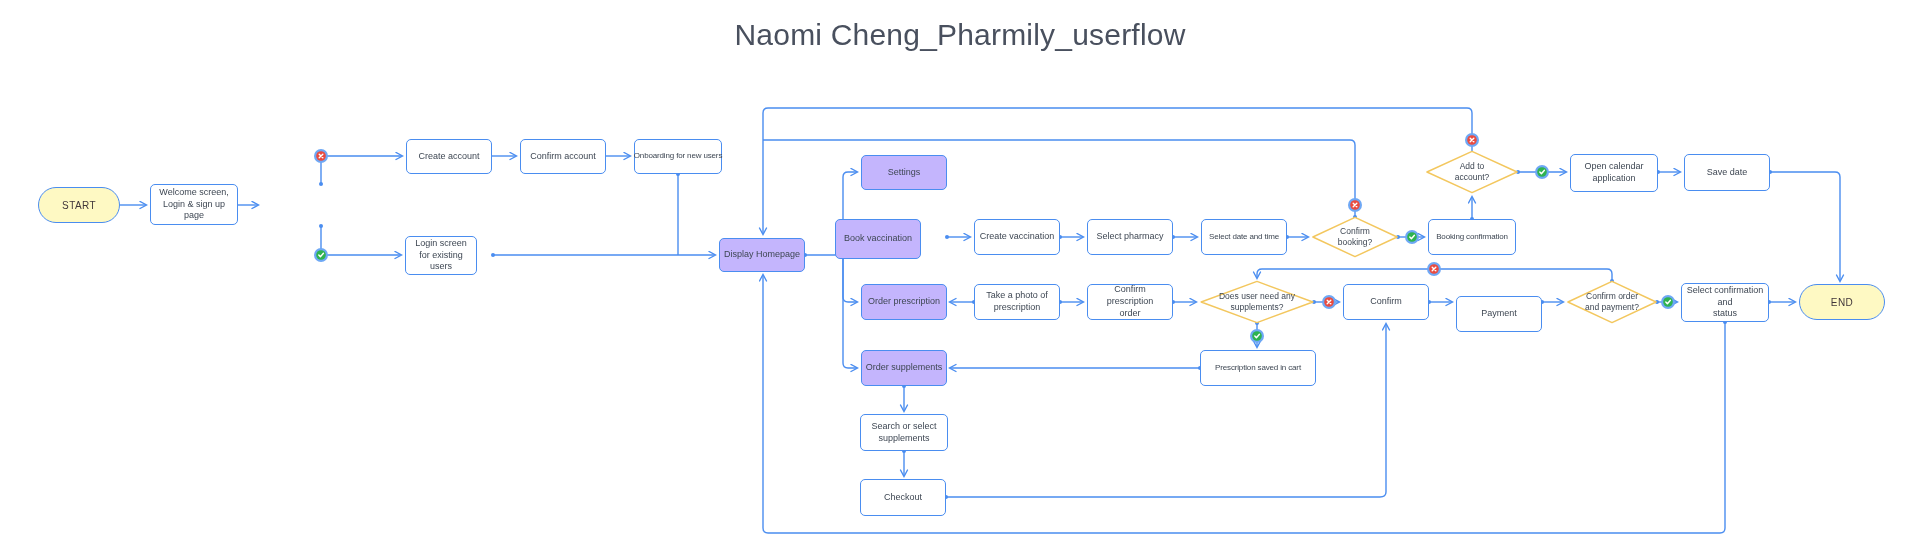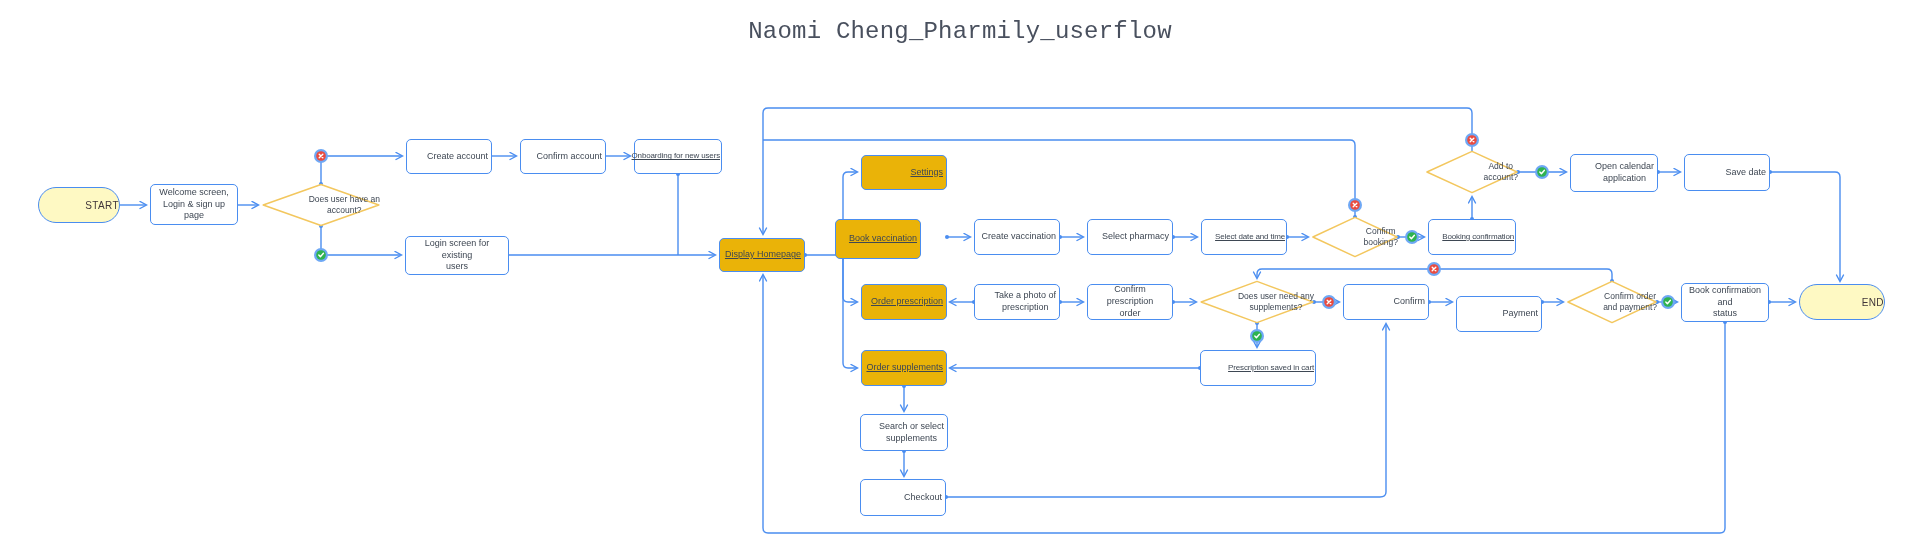--- a/index.html
+++ b/index.html
@@ -1,32 +1,32 @@
 <!DOCTYPE html>
 <html><head>
 <meta charset="utf-8">
 <style>
   html,body{margin:0;padding:0;background:#ffffff;}
   #canvas{position:relative;width:1920px;height:553px;background:#ffffff;overflow:hidden;
           font-family:"Liberation Sans", sans-serif;}
   #title{position:absolute;left:0;right:0;top:18px;text-align:center;
-         font-size:24px;font-weight:500;color:#49505e;letter-spacing:.2px;font-family:Liberation Mono, monospace;}
+         font-size:30px;font-weight:500;color:#49505e;letter-spacing:.2px;}
   #edges{position:absolute;left:0;top:0;width:1920px;height:553px;}
   #edges path.conn{fill:none;stroke:#4a8df0;stroke-width:1.4;}
   #edges circle.dot{fill:#4a8df0;}
   .badge .ring{fill:#6ea8f5;}
   .badge .no{fill:#ea4b3f;}
   .badge .yes{fill:#2eb350;}
   .badge .glyph{fill:none;stroke:#ffffff;stroke-width:1.4;stroke-linecap:round;stroke-linejoin:round;}
-  .node{position:absolute;display:flex;align-items:center;justify-content:flex-end;
+  .node{position:absolute;display:flex;align-items:center;justify-content:center;
         text-align:center;font-size:9px;line-height:1.3;color:#3e4753;
         white-space:pre-line;box-sizing:border-box;}
   .box{background:#fff;border:1.5px solid #4a8df0;border-radius:5px;padding:2px 3px;}
-  .filled{background:#eab308;text-decoration:underline;}
-  .tight{font-size:8px;letter-spacing:-0.15px;white-space:nowrap;padding:1px;text-decoration:underline;}
+  .filled{background:#c4b5fd;}
+  .tight{font-size:8px;letter-spacing:-0.15px;white-space:nowrap;padding:1px;}
   .pill{background:#fef9c3;border:1.5px solid #4a8df0;border-radius:18px;
         font-size:10px;letter-spacing:.4px;color:#40363a;}
   .diamond{background:transparent;border:none;}
   .diamond .dshape{position:absolute;left:0;top:0;width:100%;height:100%;overflow:visible;}
   .diamond polygon{fill:#ffffff;stroke:#f3c75e;stroke-width:1.5;vector-effect:non-scaling-stroke;stroke-linejoin:round;}
   .diamond .lbl{position:relative;z-index:1;font-size:8.5px;}
 </style>
 </head>
 <body>
 
@@ -173,21 +173,21 @@
   <div class="node pill" style="left:38px;top:187px;width:82px;height:36px"><span class="lbl">START</span></div>
   <div class="node pill" style="left:1799px;top:284px;width:86px;height:36px"><span class="lbl">END</span></div>
 
   <div class="node box" style="left:150px;top:184px;width:88px;height:41px"><span class="lbl">Welcome screen,
 Login &amp; sign up page</span></div>
   <div class="node box" style="left:406px;top:139px;width:86px;height:35px"><span class="lbl">Create account</span></div>
   <div class="node box" style="left:520px;top:139px;width:86px;height:35px"><span class="lbl">Confirm account</span></div>
   <div class="node box tight" style="left:634px;top:139px;width:88px;height:35px">
       <span class="lbl">Onboarding for new users</span>
     </div>
-  <div class="node box" style="left:405px;top:236px;width:104px;height:39px"><span class="lbl">Login screen for existing
+  <div class="node box" style="left:405px;top:236px;width:72px;height:39px"><span class="lbl">Login screen for existing
 users</span></div>
   <div class="node box filled" style="left:719px;top:238px;width:86px;height:34px"><span class="lbl">Display Homepage</span></div>
   <div class="node box filled" style="left:861px;top:155px;width:86px;height:35px"><span class="lbl">Settings</span></div>
   <div class="node box filled" style="left:835px;top:219px;width:86px;height:40px"><span class="lbl">Book vaccination</span></div>
   <div class="node box" style="left:974px;top:219px;width:86px;height:36px"><span class="lbl">Create vaccination</span></div>
   <div class="node box" style="left:1087px;top:219px;width:86px;height:36px"><span class="lbl">Select pharmacy</span></div>
   <div class="node box tight" style="left:1201px;top:219px;width:86px;height:36px">
       <span class="lbl">Select date and time</span>
     </div>
   <div class="node box tight" style="left:1428px;top:219px;width:88px;height:36px">
@@ -196,37 +196,30 @@
   <div class="node box" style="left:1570px;top:154px;width:88px;height:38px"><span class="lbl">Open calendar
 application</span></div>
   <div class="node box" style="left:1684px;top:154px;width:86px;height:37px"><span class="lbl">Save date</span></div>
   <div class="node box filled" style="left:861px;top:284px;width:86px;height:36px"><span class="lbl">Order prescription</span></div>
   <div class="node box" style="left:974px;top:284px;width:86px;height:36px"><span class="lbl">Take a photo of
 prescription</span></div>
   <div class="node box" style="left:1087px;top:284px;width:86px;height:36px"><span class="lbl">Confirm prescription
 order</span></div>
   <div class="node box" style="left:1343px;top:284px;width:86px;height:36px"><span class="lbl">Confirm</span></div>
   <div class="node box" style="left:1456px;top:296px;width:86px;height:36px"><span class="lbl">Payment</span></div>
-  <div class="node box" style="left:1681px;top:283px;width:88px;height:39px"><span class="lbl">Book confirmation and
+  <div class="node box" style="left:1681px;top:283px;width:88px;height:39px"><span class="lbl">Select confirmation and
 status</span></div>
   <div class="node box filled" style="left:861px;top:350px;width:86px;height:36px"><span class="lbl">Order supplements</span></div>
   <div class="node box tight" style="left:1200px;top:350px;width:116px;height:36px">
       <span class="lbl">Prescription saved in cart</span>
     </div>
   <div class="node box" style="left:860px;top:414px;width:88px;height:37px"><span class="lbl">Search or select
 supplements</span></div>
   <div class="node box" style="left:860px;top:479px;width:86px;height:37px"><span class="lbl">Checkout</span></div>
 
-  <div class="node diamond" style="left:262px;top:184px;width:118px;height:42px">
-    <svg class="dshape" viewBox="0 0 100 100" preserveAspectRatio="none">
-        <polygon points="50,1 99,50 50,99 1,50"></polygon>
-      </svg>
-    <span class="lbl">Does user have an
-account?</span>
-  </div>
   <div class="node diamond" style="left:1312px;top:217px;width:86px;height:40px">
     <svg class="dshape" viewBox="0 0 100 100" preserveAspectRatio="none">
         <polygon points="50,1 99,50 50,99 1,50"></polygon>
       </svg>
     <span class="lbl">Confirm
 booking?</span>
   </div>
   <div class="node diamond" style="left:1426px;top:151px;width:92px;height:42px">
     <svg class="dshape" viewBox="0 0 100 100" preserveAspectRatio="none">
         <polygon points="50,1 99,50 50,99 1,50"></polygon>

